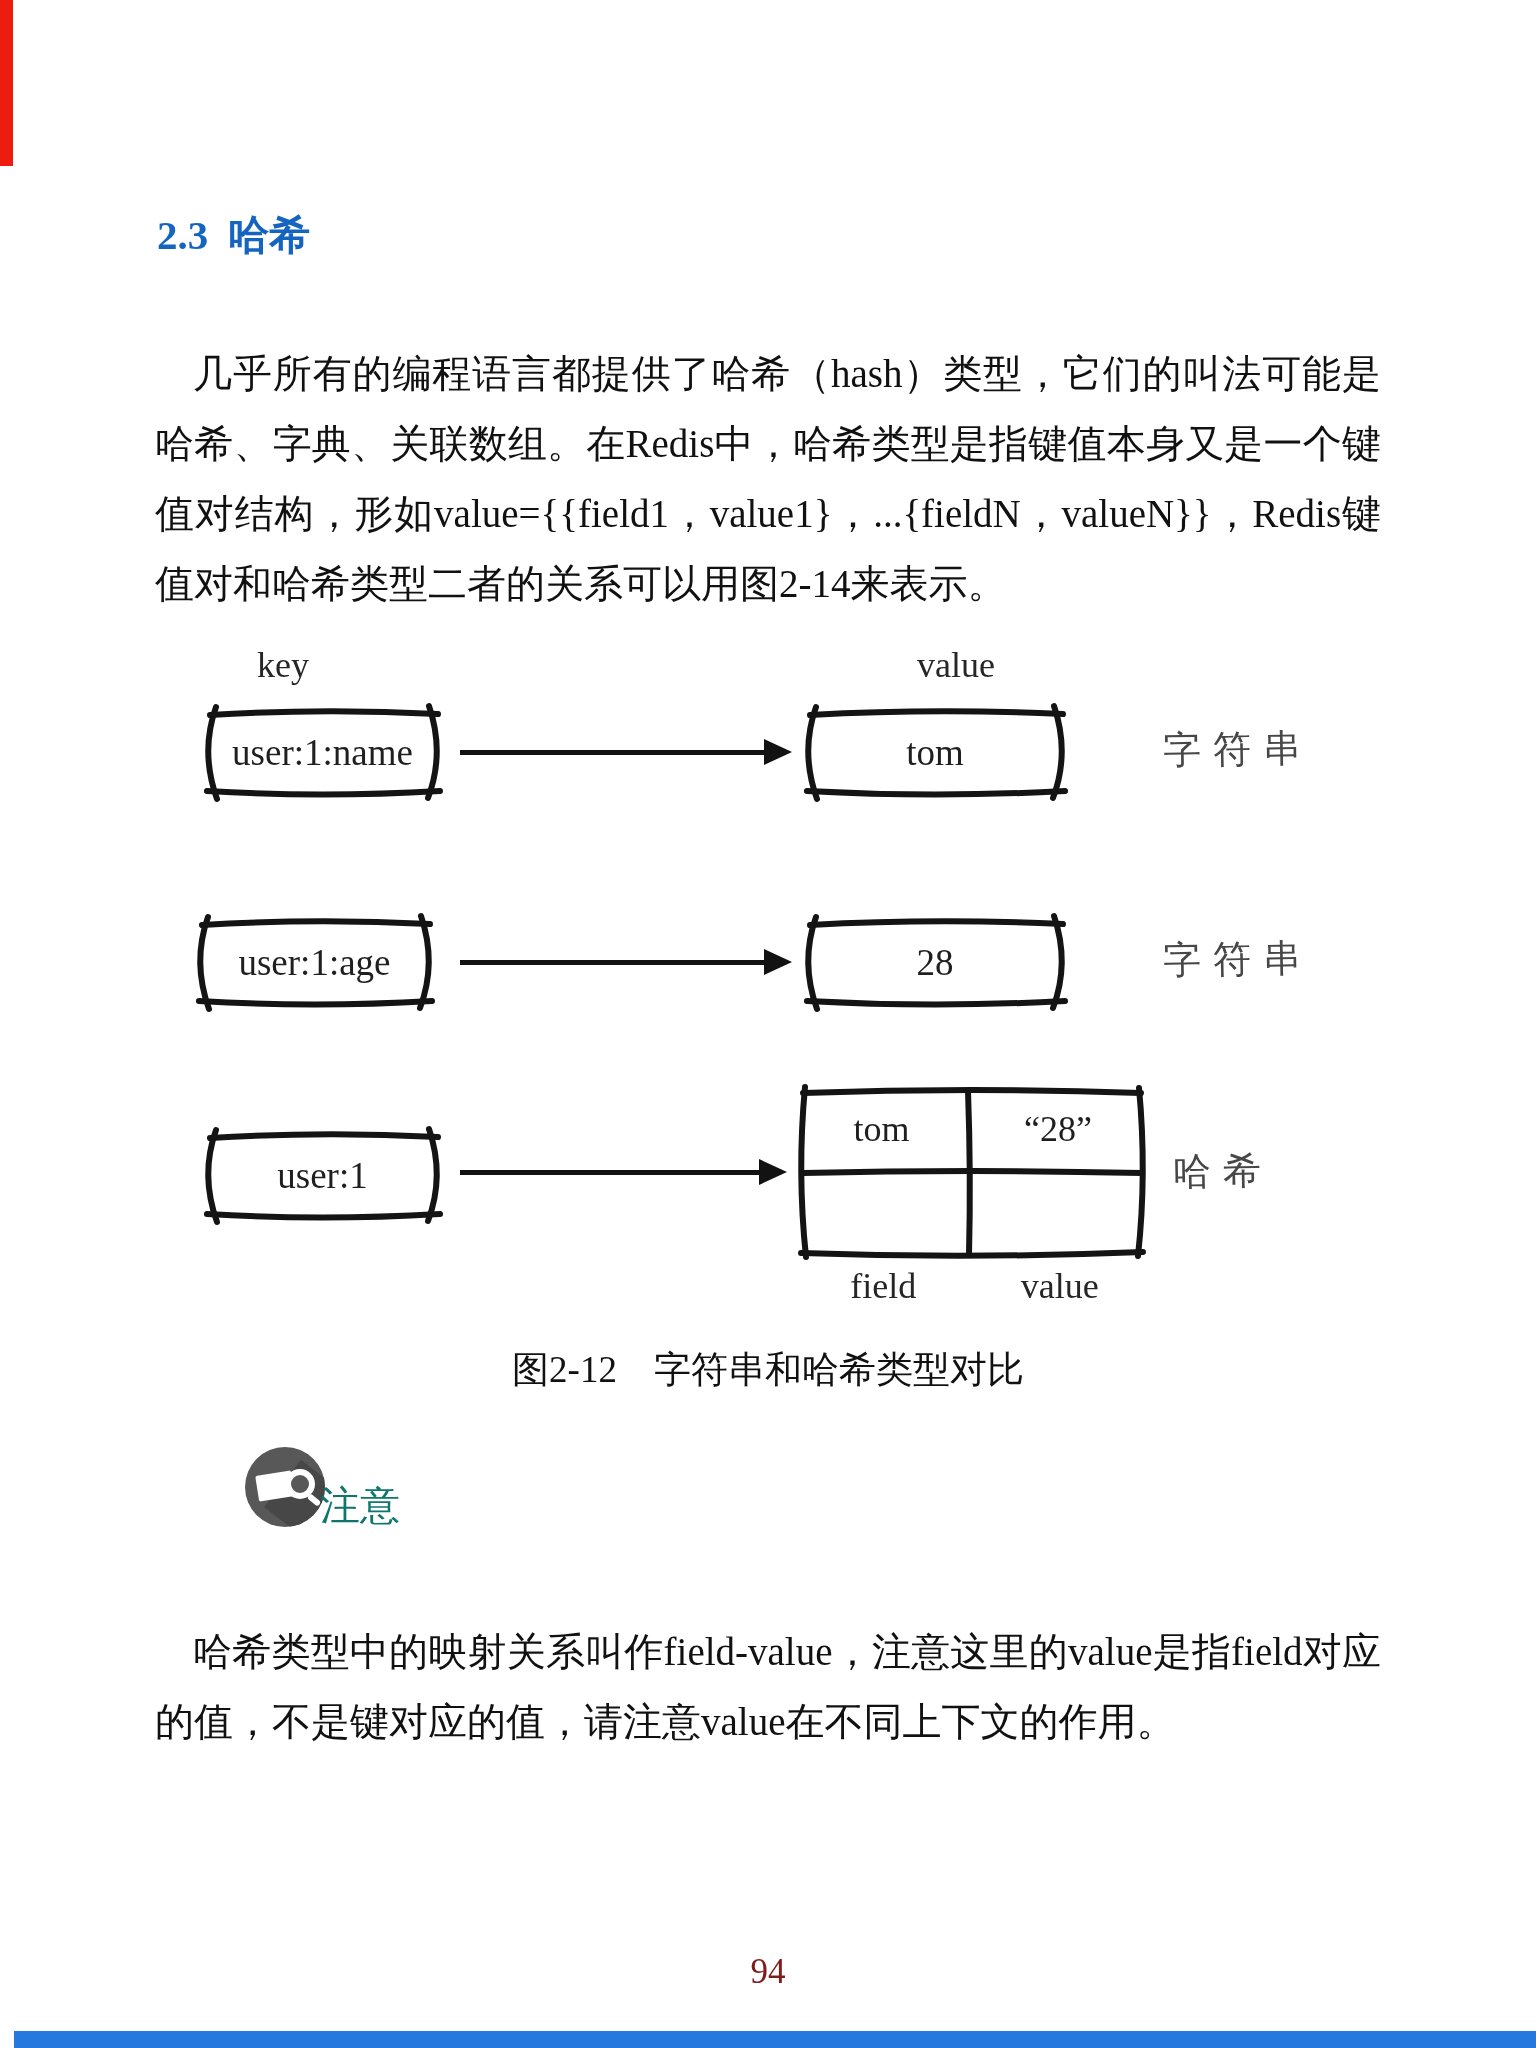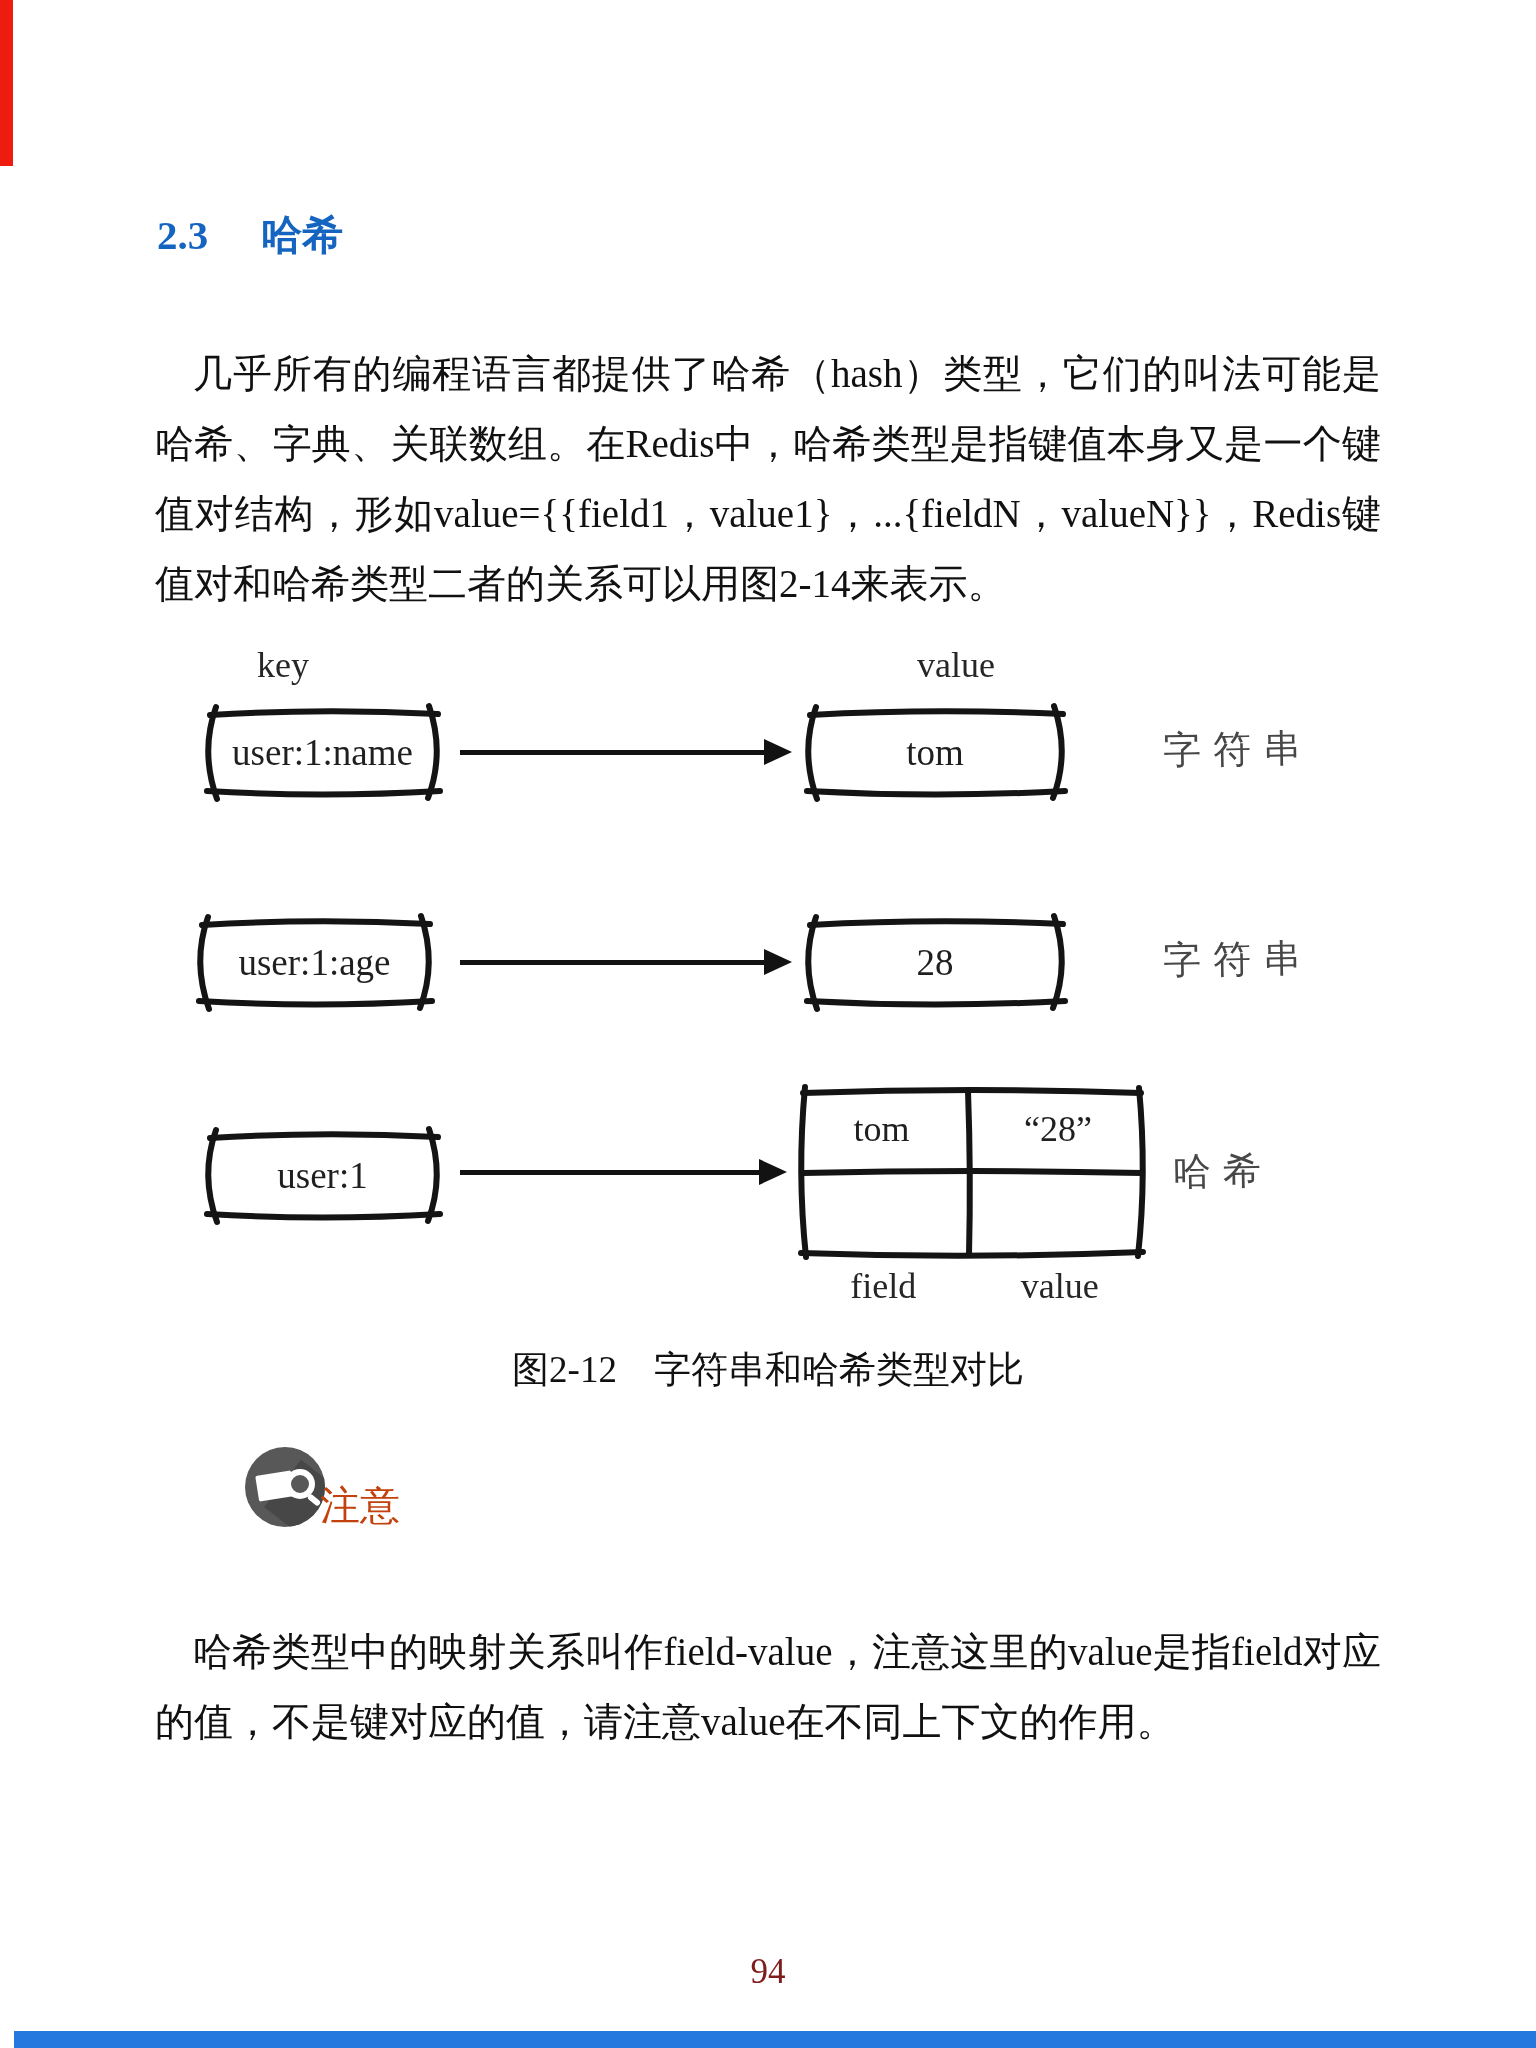--- a/index.html
+++ b/index.html
@@ -7,21 +7,21 @@
     width:1536px;height:2048px;position:relative;background:#ffffff;
     font-family:"Liberation Serif","DejaVu Serif",serif;color:#161616;
     overflow:hidden;
   }
   
   .red-bar{position:absolute;left:0;top:0;width:13px;height:166px;}
   .bottom-bar{position:absolute;left:14px;right:0;top:2031px;height:17px;}
 
   
   .heading{position:absolute;left:157px;top:188px;font-size:41px;line-height:1;}
-  .heading .num{margin-right:53px;}
+  .heading .num{margin-right:20px;}
 
   
   .para{
     position:absolute;left:155px;width:1226px;
     font-size:39px;line-height:70px;text-align:justify;
     text-indent:38px;color:#111;
   }
   .para1{top:300px;}
   .para2{top:1578px;}
 
@@ -203,17 +203,17 @@
 </div>
 
 <div class="caption">图2-12　字符串和哈希类型对比</div>
 
 <div class="note-icon">
   <div class="shade"></div>
   <div class="doc"></div>
   <div class="lens"></div>
   <div class="handle"></div>
 </div>
-<div class="note-label" style="color: #c2410c;">注意</div>
+<div class="note-label" style="color: #0f766e;">注意</div>
 
 <p class="para para2">哈希类型中的映射关系叫作field-value，注意这里的value是指field对应的值，不是键对应的值，请注意value在不同上下文的作用。</p>
 
 <div class="page-number">94</div>
 
 </body></html>

